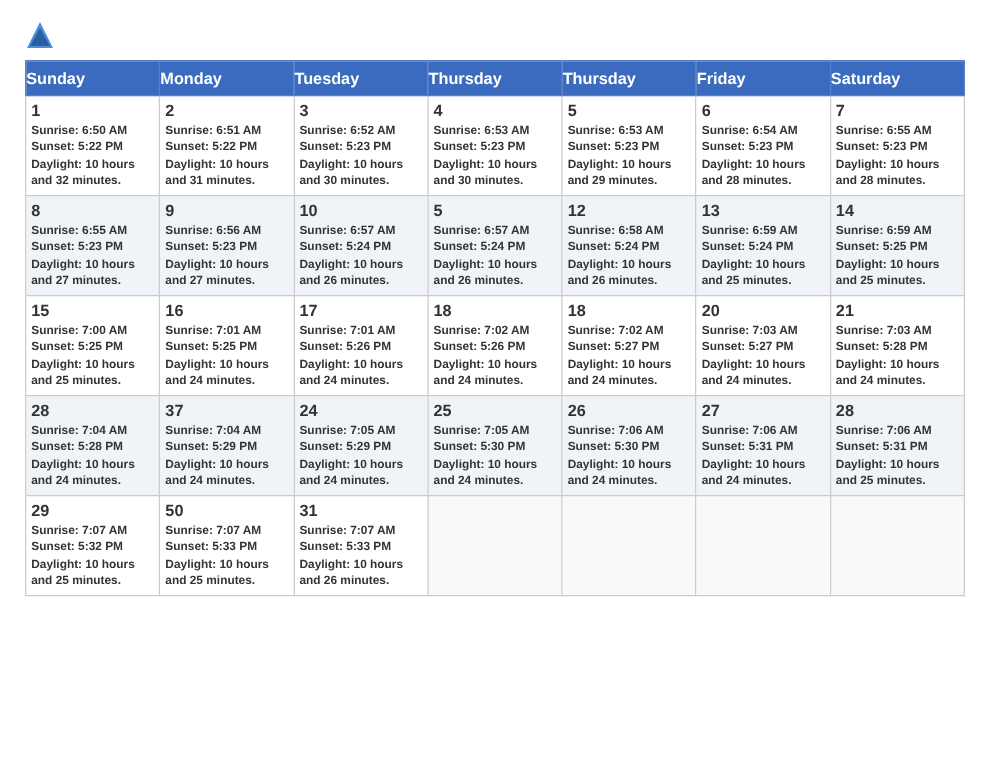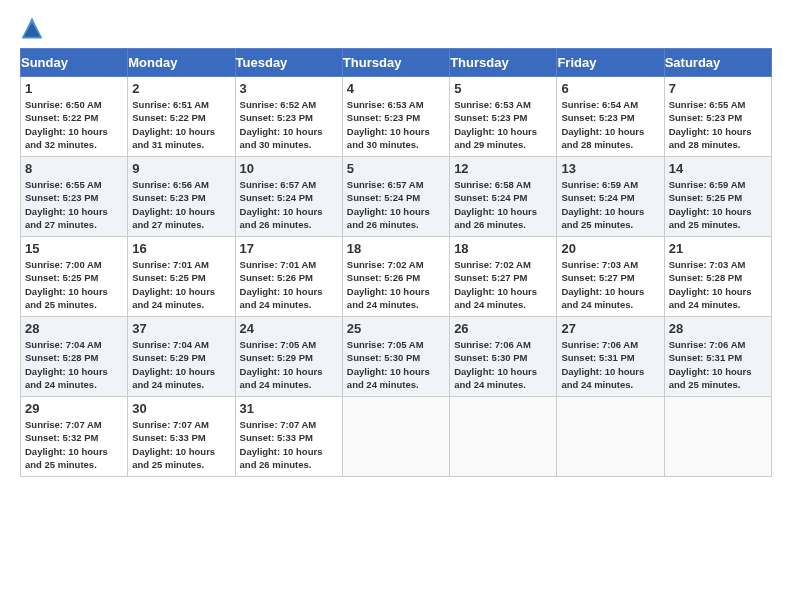--- a/index.html
+++ b/index.html
@@ -364,21 +364,21 @@
         <tr>
           <td>
           <span class="day-number">29</span>
           <div class="day-info">
             Sunrise: 7:07 AM<br>
             Sunset: 5:32 PM<br>
             Daylight: 10 hours and 25 minutes.
           </div>
         </td>
           <td>
-          <span class="day-number">30</span>
+          <span class="day-number">50</span>
           <div class="day-info">
             Sunrise: 7:07 AM<br>
             Sunset: 5:33 PM<br>
             Daylight: 10 hours and 25 minutes.
           </div>
         </td>
           <td>
           <span class="day-number">31</span>
           <div class="day-info">
             Sunrise: 7:07 AM<br>

